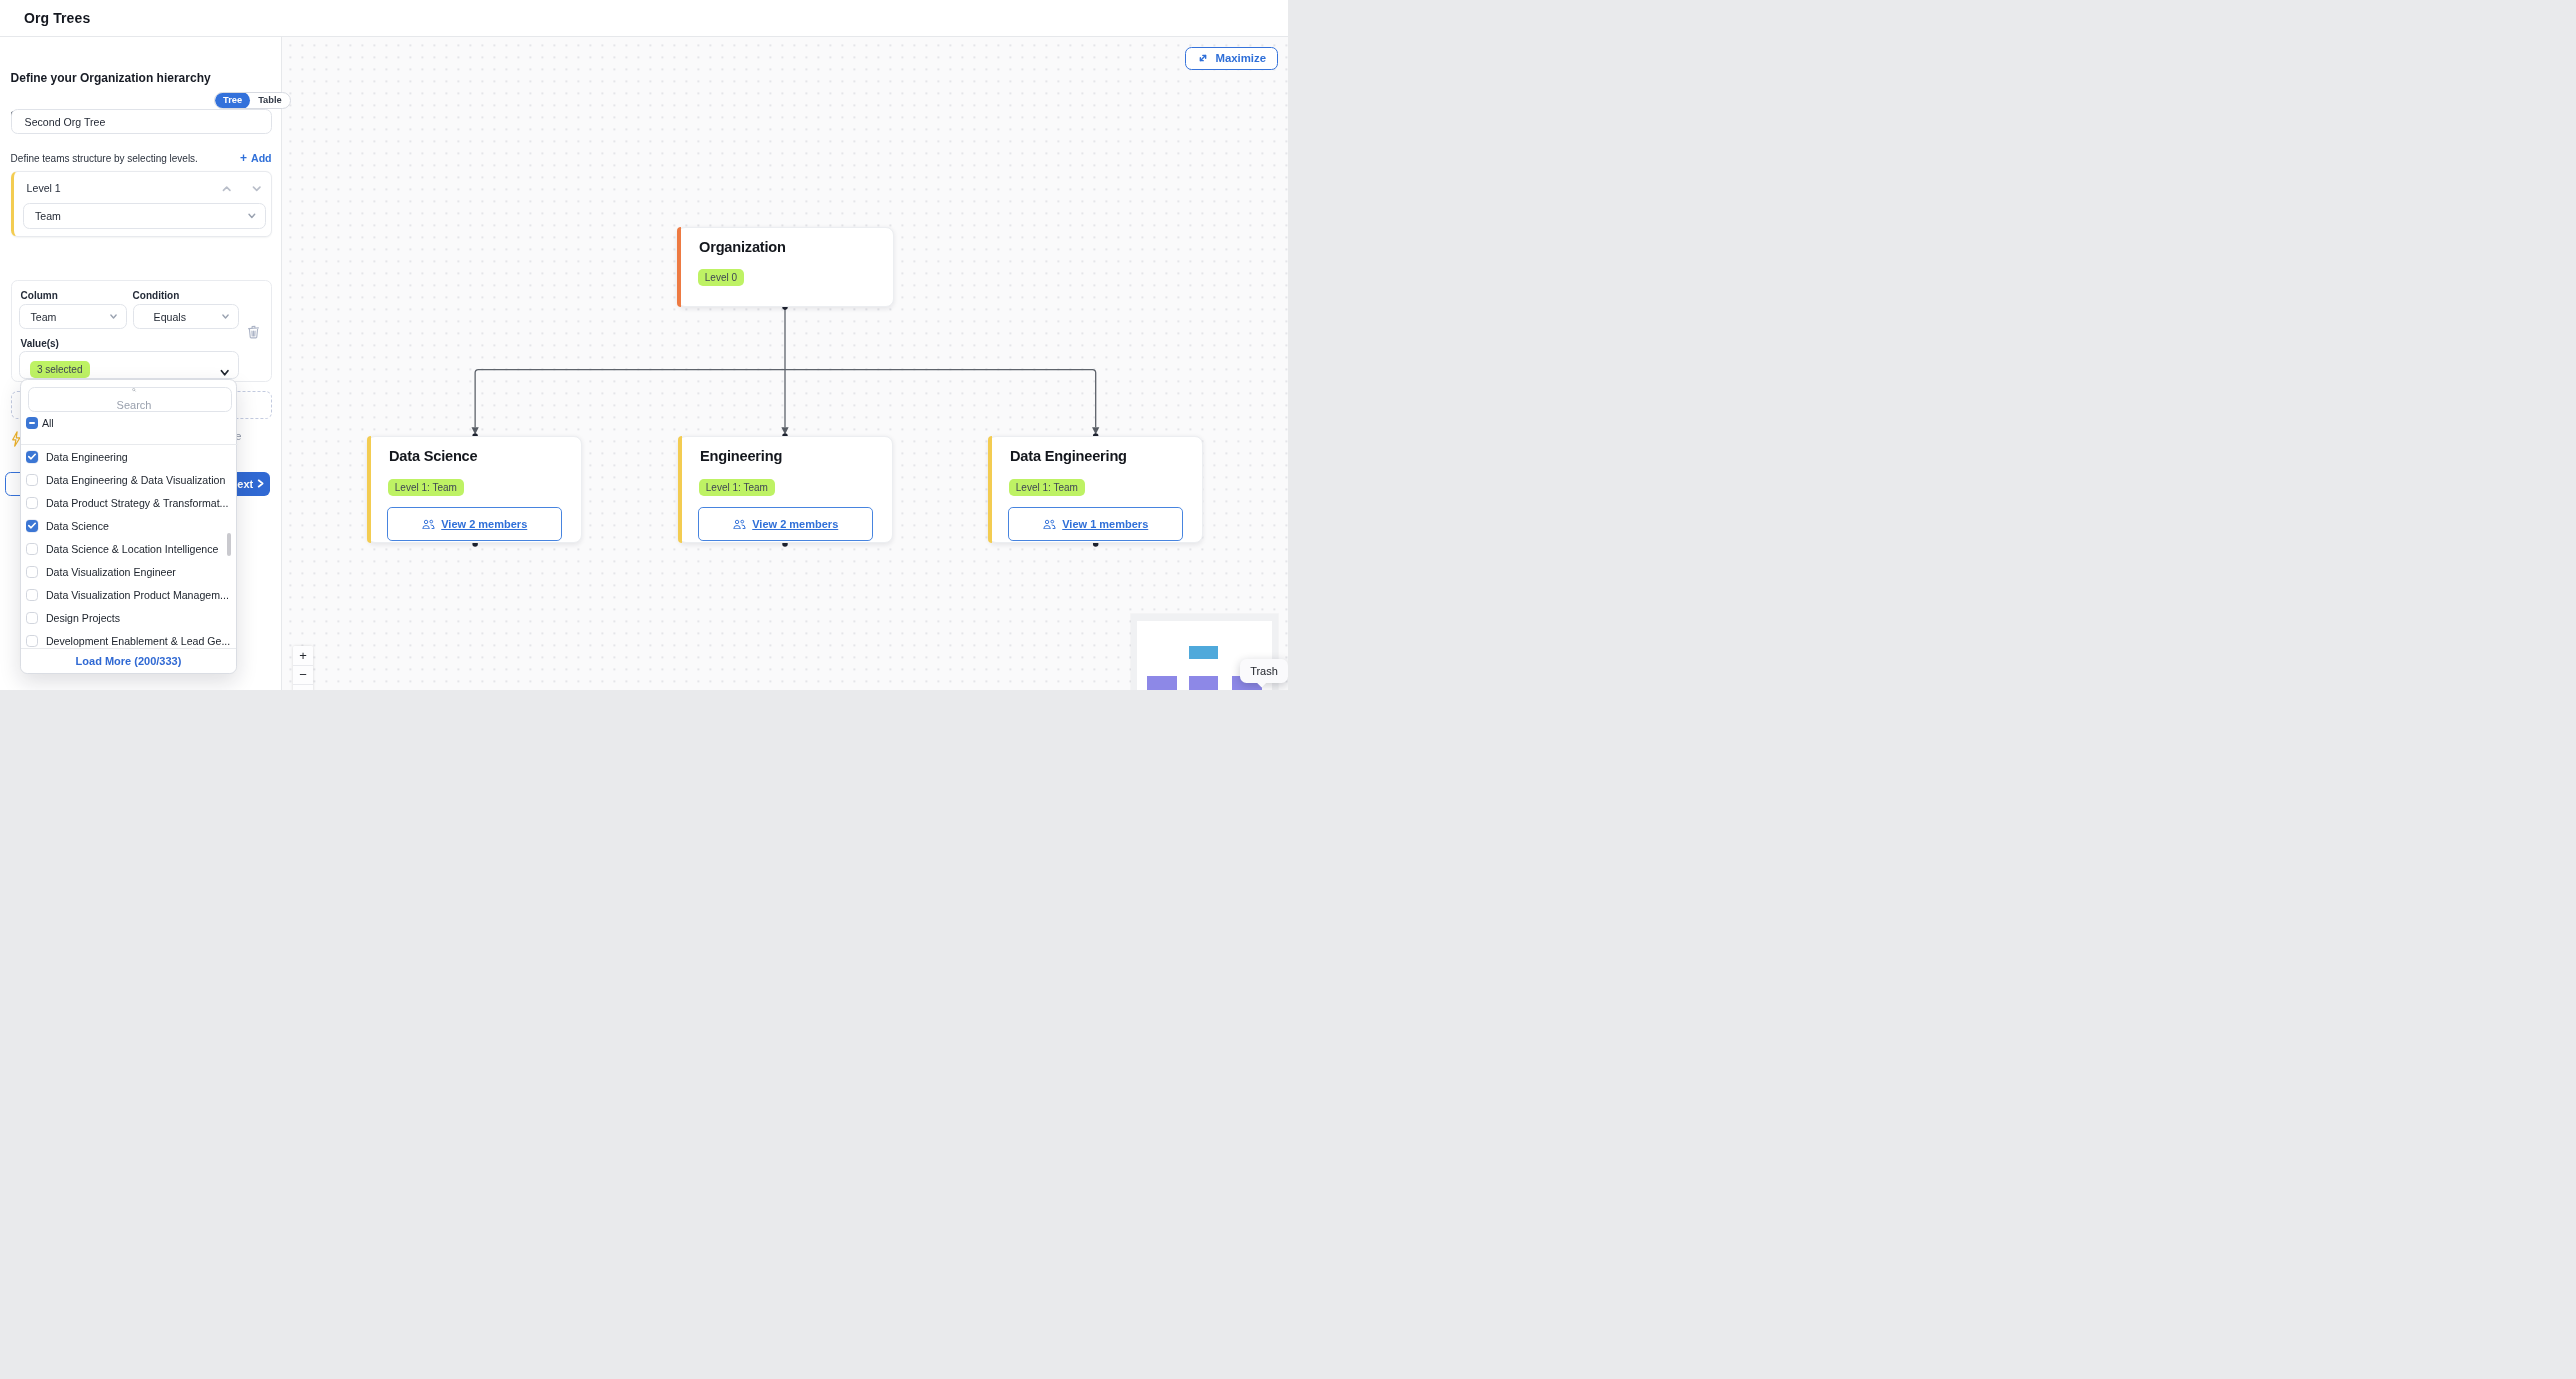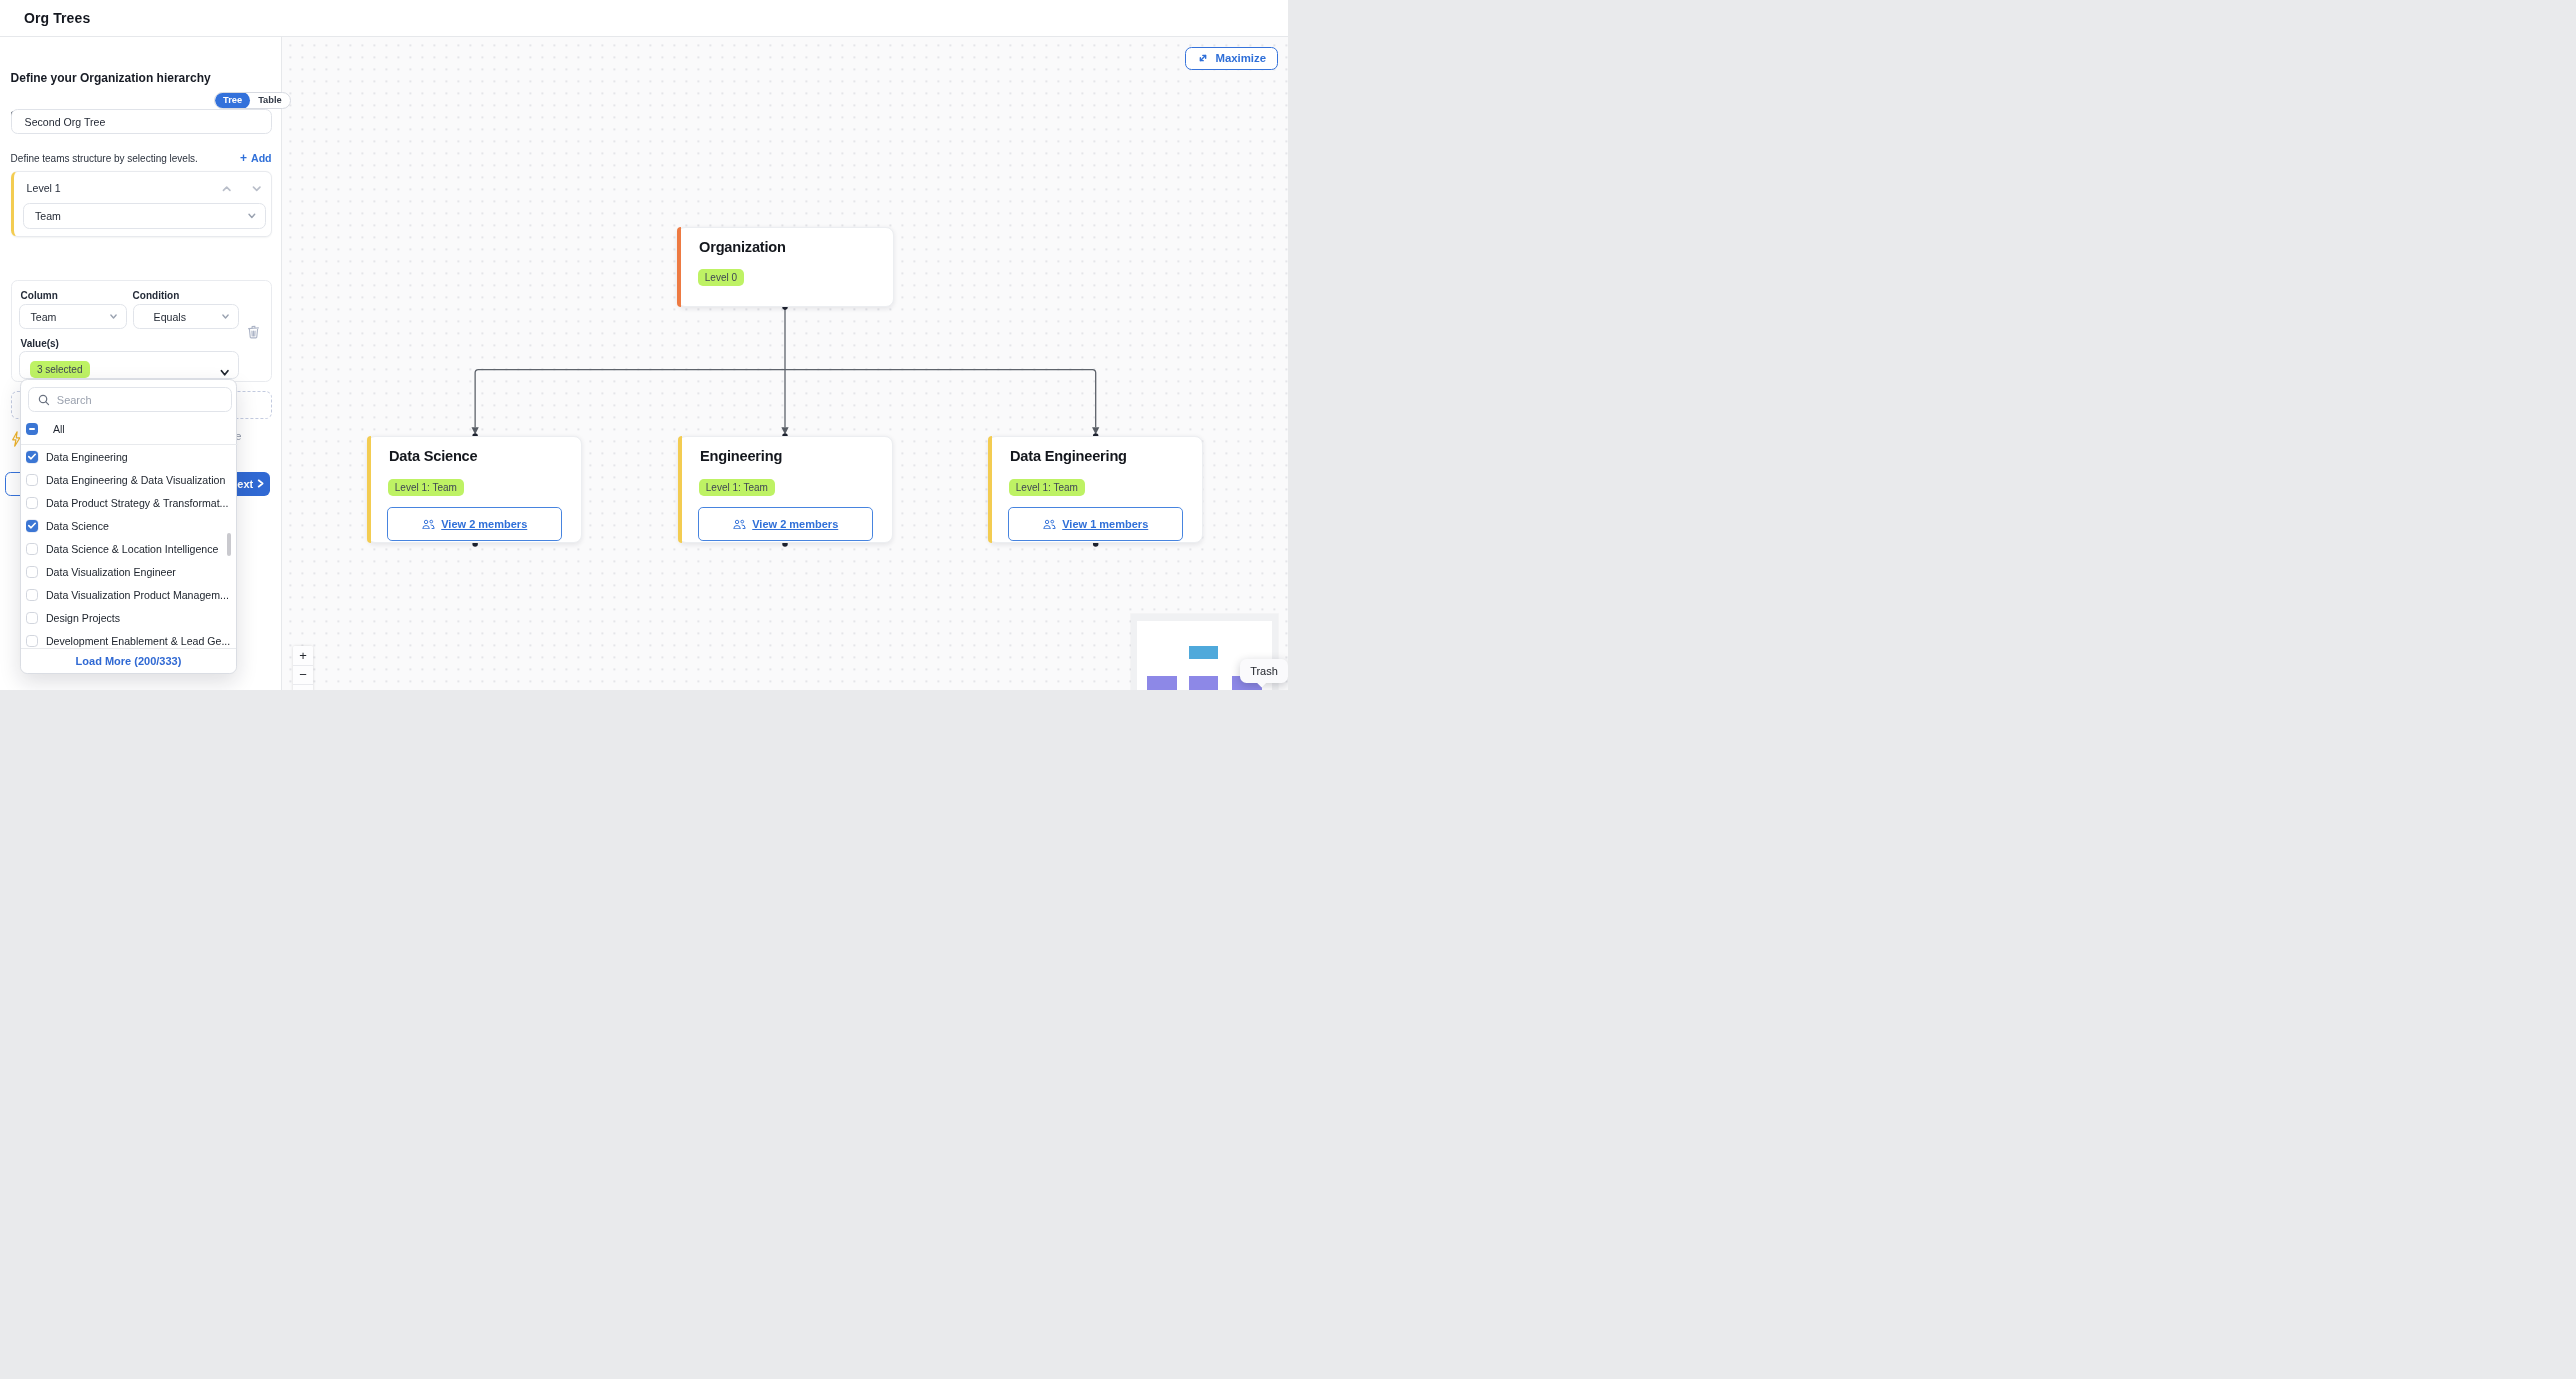--- a/index.html
+++ b/index.html
@@ -47,23 +47,23 @@
 
   .dashed-btn { position:absolute; left:10.6px; top:354px; width:261px; height:28px; border:1.2px dashed #c3cbe0; border-radius:6.5px; background:#fff; }
   .peek-frag { position:absolute; left:232px; top:393px; font-size:10.6px; color:#8a93a3; }
   .bolt { position:absolute; left:11.4px; top:394px; }
 
   .back-btn { position:absolute; left:4.9px; top:435px; width:73px; height:23.5px; border:1.2px solid #3673db; border-radius:5.7px; background:#fff; }
   .next-btn { position:absolute; left:224px; top:435px; width:46px; height:23.5px; background:#3069d3; border-radius:5.7px; color:#fff; font-size:11px; font-weight:bold; display:flex; align-items:center; justify-content:center; gap:4px; }
 
   
   .dropdown { position:absolute; left:20px; top:342px; width:217px; height:295px; background:#fff; border:0.8px solid #dadde3; border-radius:7.3px; box-shadow:0 8px 21px rgba(20,24,40,.14); z-index:5; }
-  .dd-search { position:absolute; left:6.5px; top:7.3px; width:204px; height:25px; border:0.8px solid #e1e4ea; border-radius:6.5px; display:flex; align-items:center; gap:7.3px; padding-left:9px; }
+  .dd-search { position:absolute; left:6.5px; top:7.3px; width:204px; height:25px; border:0.8px solid #e1e4ea; border-radius:6.5px; display:flex; align-items:center; gap:7.3px; padding-left:9px;flex-direction:column; }
   .dd-search .ph { font-size:11px; color:#9aa1ae; }
-  .dd-all { position:absolute; left:4.9px; top:37px; width:207px; height:24px; display:flex; align-items:center; gap:15px; }
+  .dd-all { position:absolute; left:4.9px; top:37px; width:207px; height:24px; display:flex; gap:4px; }
   .dd-all .lbl { font-size:10.6px; color:#1f2530; }
   .dd-divider { position:absolute; left:0; top:64px; width:217px; height:0.8px; background:#e8eaed; }
   .dd-list { position:absolute; left:4.9px; top:65px; width:207px; height:205px; overflow:hidden; }
   .dd-row { height:23px; display:flex; align-items:center; gap:8px; }
   .dd-row .lbl { font-size:10.6px; color:#20262f; white-space:nowrap; }
   .dd-thumb { position:absolute; right:4.9px; top:153px; width:4px; height:23px; border-radius:2.4px; background:#c9c9ce; }
   .dd-footer { position:absolute; left:0; bottom:0; width:215px; height:25px; background:#fff; border-top:0.8px solid #e8eaed; border-radius:0 0 7.3px 7.3px; display:flex; align-items:center; justify-content:center; }
   .dd-footer .lm { font-size:11px; font-weight:bold; color:#3069d3; }
 
   .cb { width:12px; height:12px; border-radius:3.7px; display:flex; align-items:center; justify-content:center; flex:none; }

